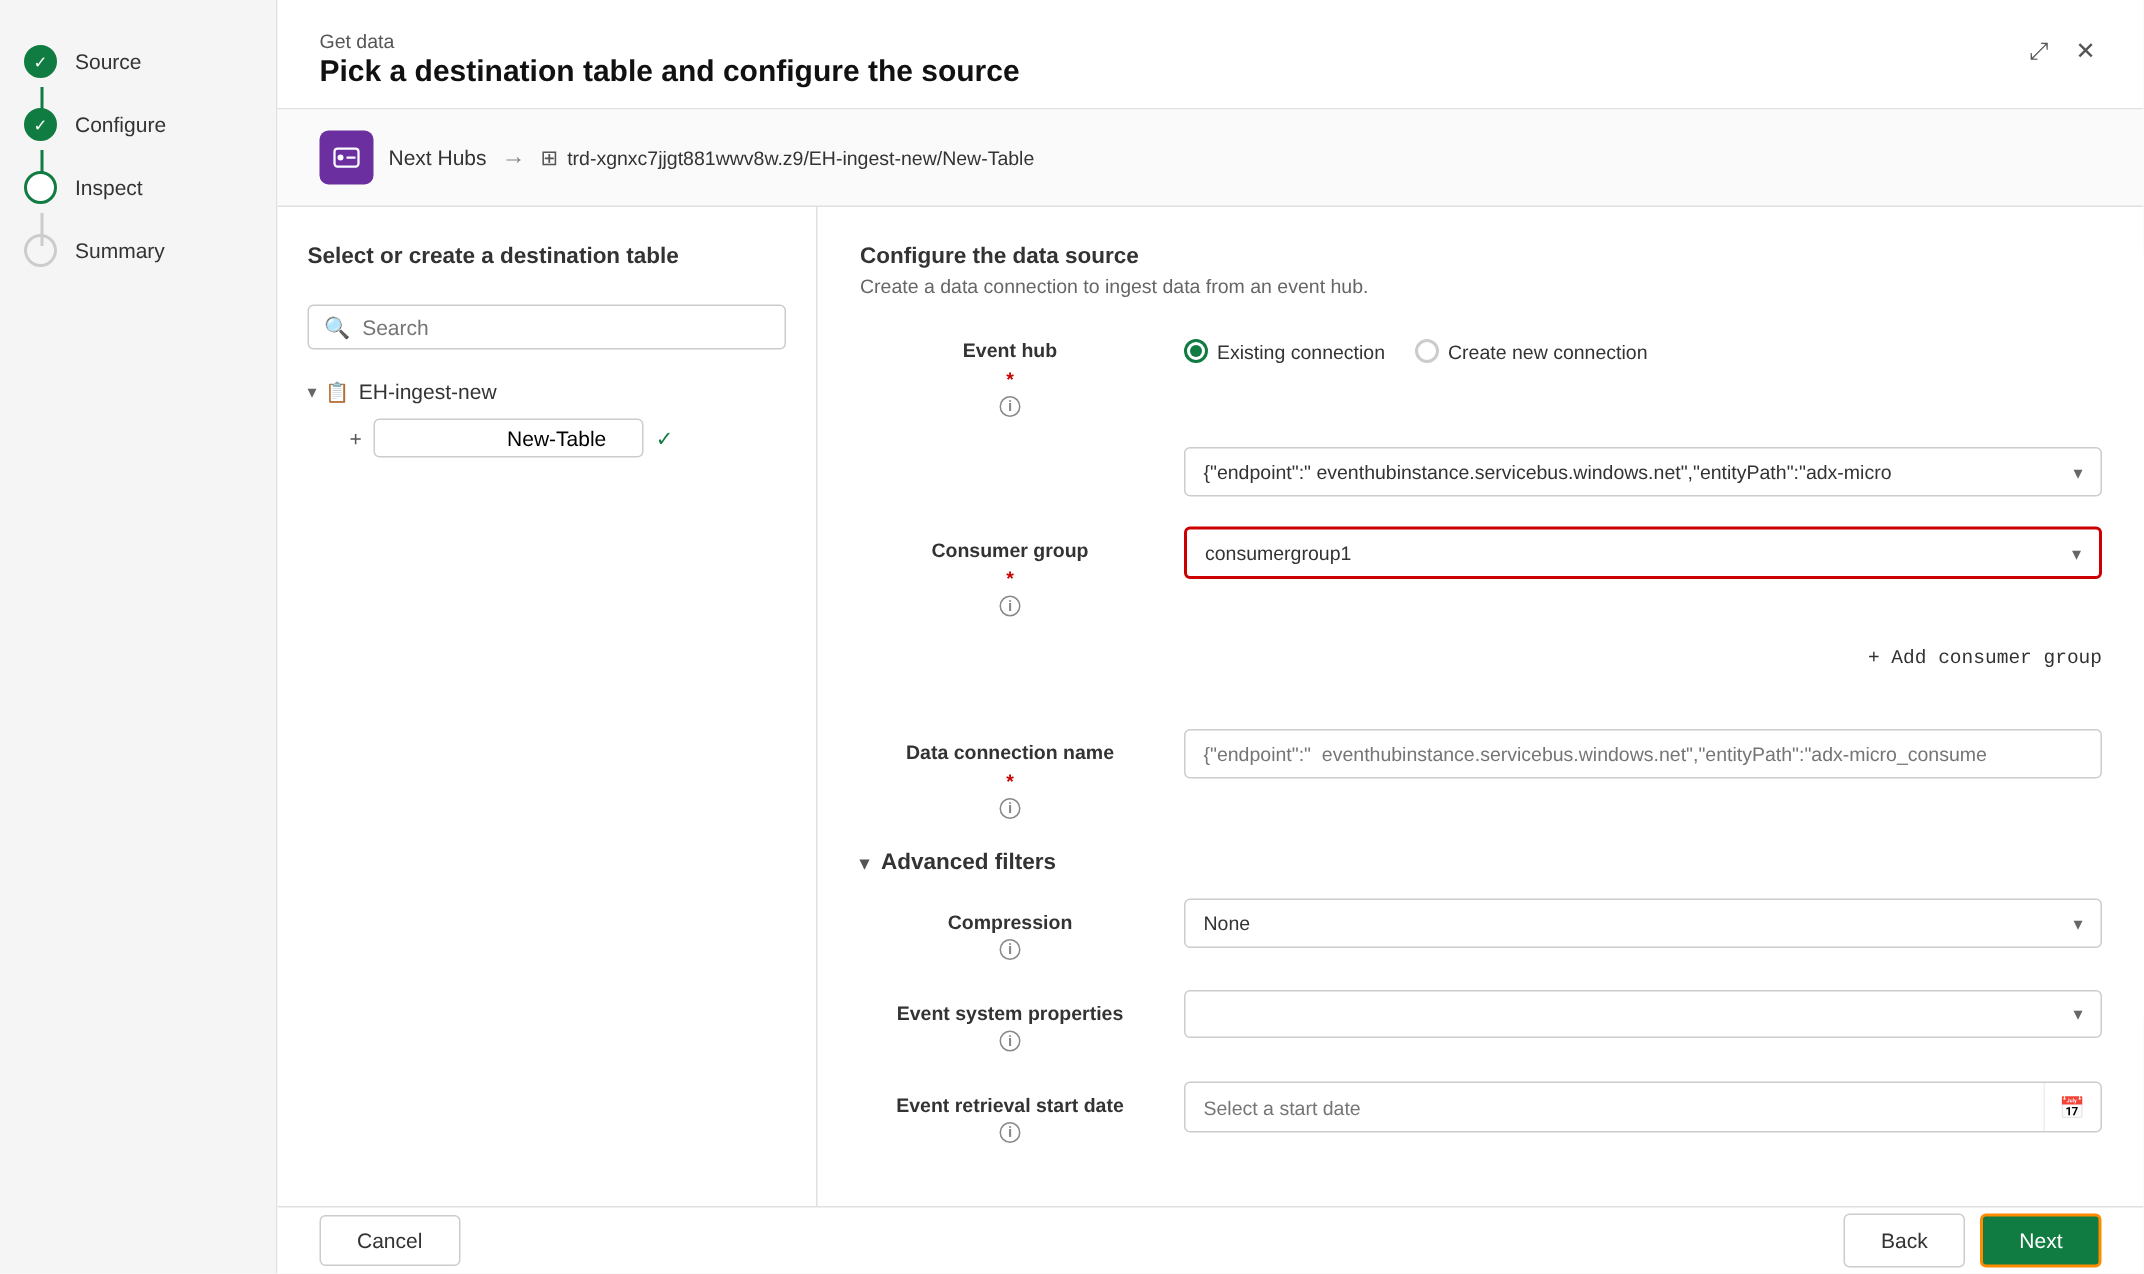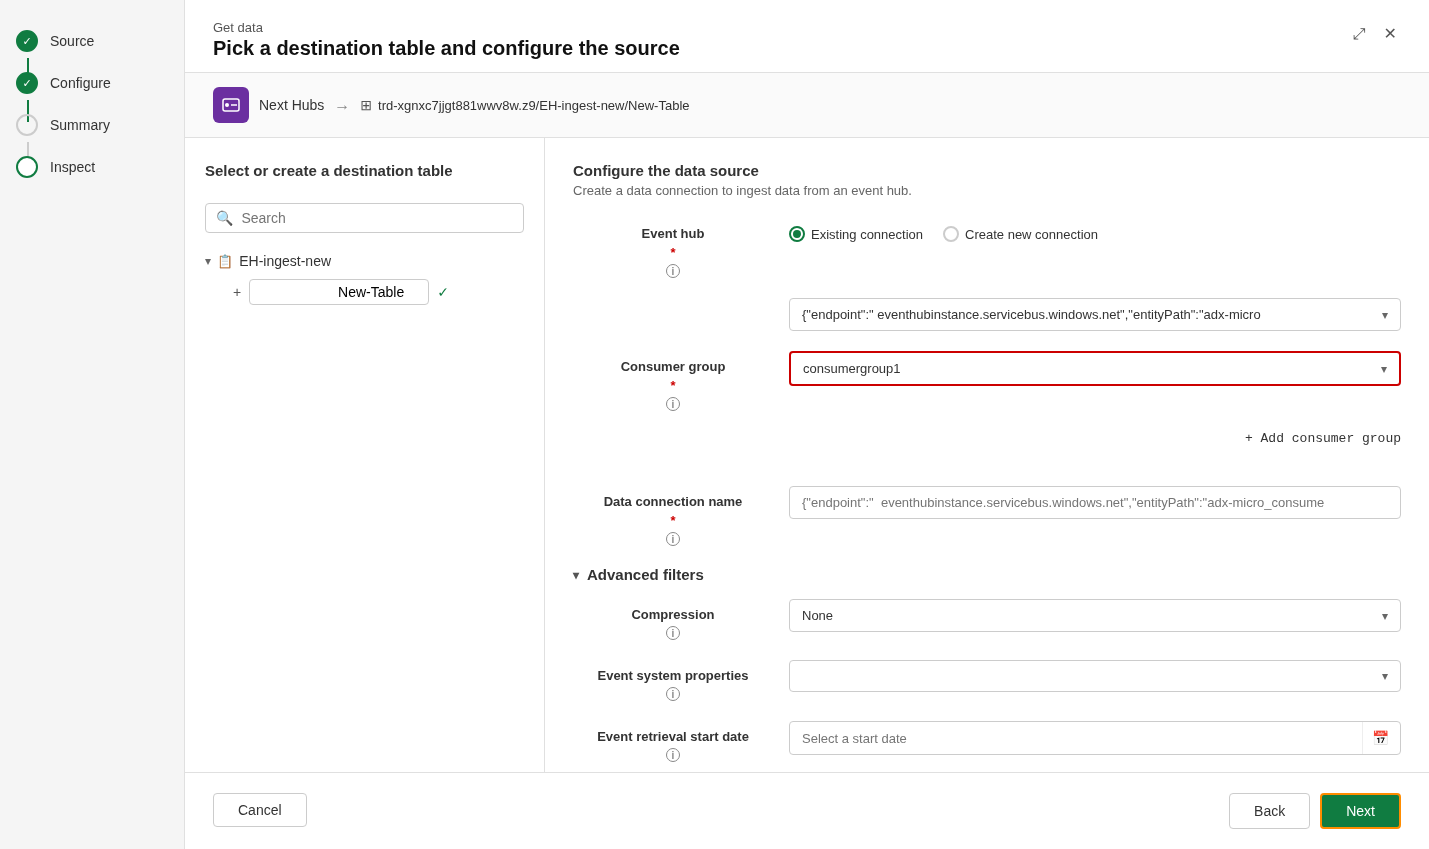--- a/index.html
+++ b/index.html
@@ -295,22 +295,22 @@
       color: #555;
       font-size: 14px;
       cursor: pointer;
       border-left: 1px solid #eee;
     }
 
     
     .footer {
       display: flex;
       justify-content: space-between;
-      align-items: flex-start;
-      padding: 20px 28px;
+      align-items: center;
+      padding: 4px 28px;
       border-top: 1px solid #e0e0e0;
       background: white;
     }
     .footer-right { display: flex; gap: 10px; }
 
     .btn {
       padding: 8px 24px;
       border-radius: 4px;
       font-size: 14px;
       cursor: pointer;
@@ -332,26 +332,26 @@
   <div class="sidebar">
     <div class="sidebar-item completed">
       <div class="step-circle completed">✓</div>
       <span class="step-label">Source</span>
     </div>
     <div class="sidebar-item completed">
       <div class="step-circle completed">✓</div>
       <span class="step-label">Configure</span>
     </div>
     <div class="sidebar-item">
+      <div class="step-circle active"></div>
+      <span class="step-label">Inspect</span>
+    </div>
+    <div class="sidebar-item">
       <div class="step-circle"></div>
       <span class="step-label">Summary</span>
-    </div>
-    <div class="sidebar-item">
-      <div class="step-circle active"></div>
-      <span class="step-label">Inspect</span>
     </div>
   </div>
 
   <div class="main">
 
     <div class="dialog-header">
       <div>
         <div class="dialog-title-small">Get data</div>
         <div class="dialog-title-large">Pick a destination table and configure the source</div>
       </div>

